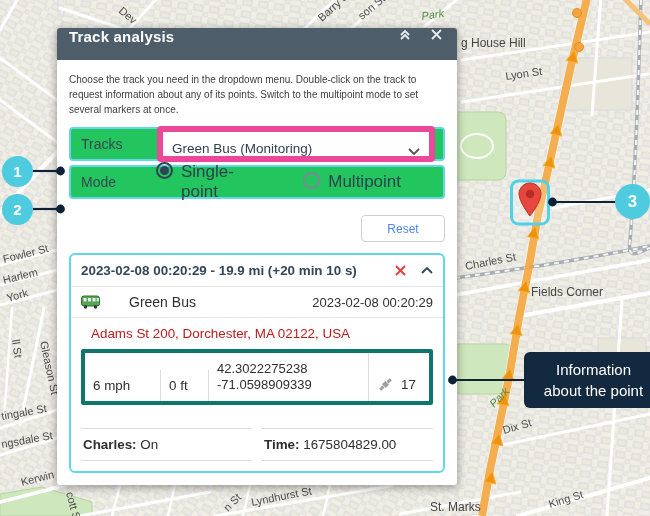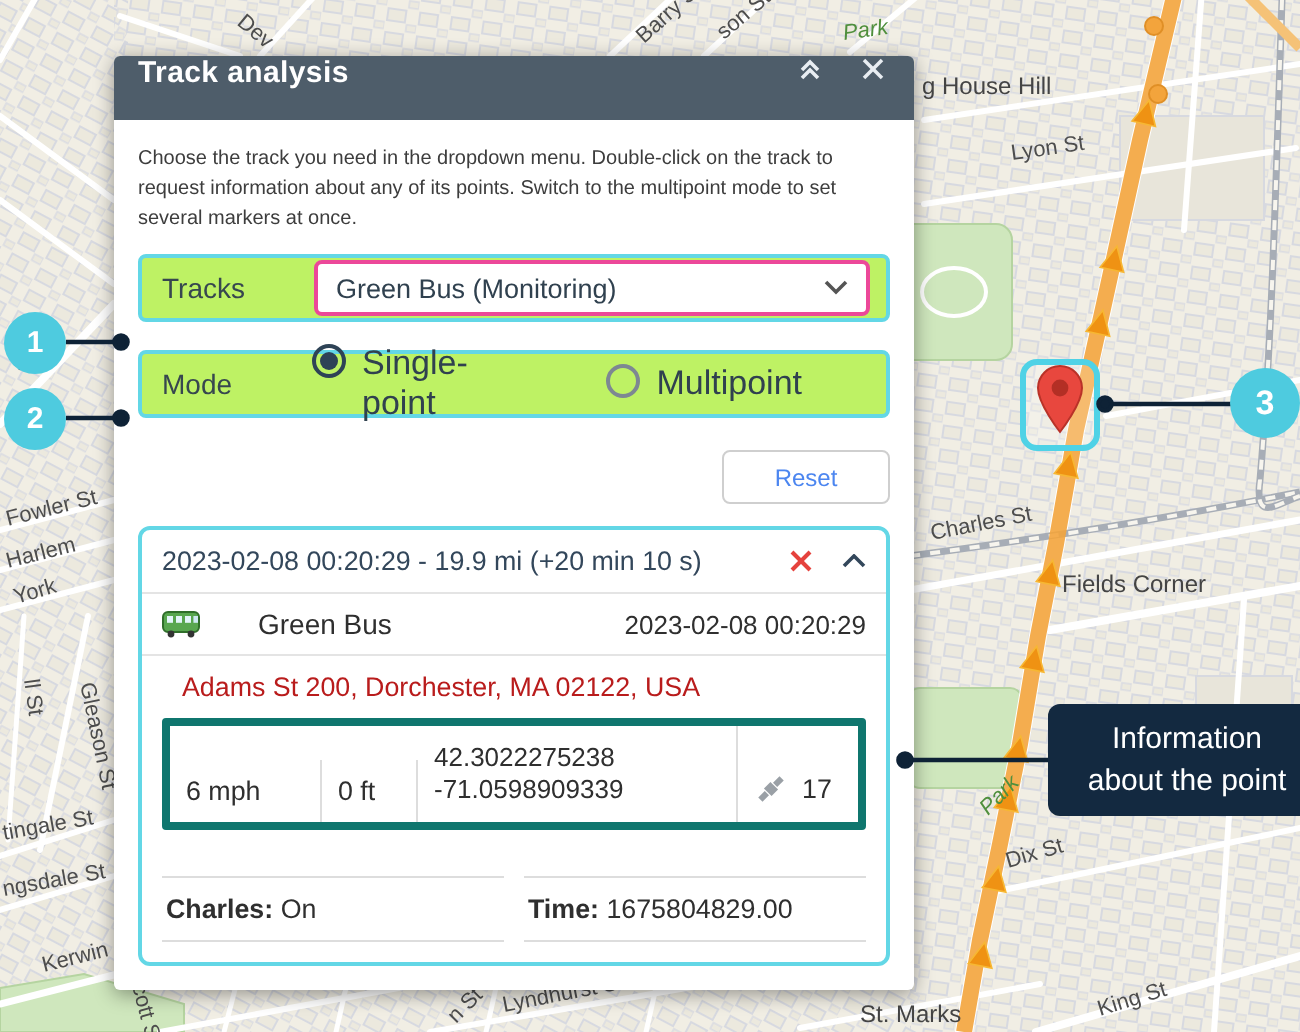--- a/index.html
+++ b/index.html
@@ -15,39 +15,39 @@
   .panel{position:absolute;left:57px;top:28px;width:400px;background:#fff;
          border-radius:3px;box-shadow:0 2px 10px rgba(0,0,0,.4);z-index:20;box-sizing:border-box}
   .panel-header{background:#4e5d6a;height:32px;display:flex;align-items:flex-start;
                 padding:0 14px 0 12px;border-radius:3px 3px 0 0}
   .panel-title{color:#fff;font-size:15px;font-weight:bold;flex:1;letter-spacing:.2px}
   .hdr-btn{margin-left:18px;cursor:pointer;display:flex;align-items:center}
   .panel-body{padding:10px 12px 12px}
   .desc{margin:2px 0 10px;font-size:10px;line-height:1.5;color:#3d3d3d}
 
   .field-row{display:flex;align-items:center;border:2px solid #63d7e6;border-radius:4px;
-             height:30px;padding:0 8px 0 10px;margin-bottom:14px;background:#bef264}
+             height:30px;padding:0 8px 0 10px;margin-bottom:4px;background:#22c55e}
   .field-label{width:76px;font-size:14px;color:#37474f}
-  .select-box{flex:1;display:flex;align-items:center;justify-content:space-between;
-              border:2px solid #ec4899;border-radius:4px;height:24px;padding:0 9px;
+  .select-box{flex:1;display:flex;align-items:flex-end;justify-content:space-between;
+              border:6px solid #ec4899;border-radius:4px;height:24px;padding:0 9px;
               font-size:13.5px;color:#30414f;cursor:pointer;background:#fff}
   .radio-opt{display:flex;font-size:17px;color:#30414f;
              margin-right:34px;cursor:pointer}
   .radio-circle{width:13px;height:13px;border-radius:50%;border:2px solid #7d8892;
                 margin-right:8px;position:relative;flex:0 0 auto}
   .radio-circle.checked{border-color:#2e4356}
   .radio-circle.checked::after{content:"";position:absolute;inset:2px;border-radius:50%;background:#2e4356}
 
   .reset-row{display:flex;justify-content:flex-end;margin:16px 0 11px}
   .reset-btn{width:84px;height:27px;background:#fff;border:1px solid #cfcfcf;border-radius:4px;
              color:#4c86f0;font-size:12px;cursor:pointer;font-family:"Liberation Sans",sans-serif}
 
   .point-card{border:2px solid #63d7e6;border-radius:6px;background:#fff}
   .card-header{display:flex;align-items:center;padding:8px 10px;border-bottom:1px solid #e4e4e4}
-  .card-title{flex:1;font-size:13.4px;font-weight:normal;color:#33475b;white-space:nowrap}
+  .card-title{flex:1;font-size:13.4px;font-weight:bold;color:#33475b;white-space:nowrap}
   .card-x{margin-right:15px;cursor:pointer;display:flex}
   .card-collapse{cursor:pointer;display:flex}
   .bus-row{display:flex;align-items:center;padding:7px 10px;border-bottom:1px solid #e4e4e4;
            font-size:14px;color:#2f2f2f}
   .bus-name{margin-left:28px;flex:1}
   .bus-ts{font-size:13px}
   .addr-row{padding:8px 20px;font-size:13.4px;color:#b91c1c}
   .stats{display:flex;border:4px solid #0f766e;border-radius:2px;margin:0 10px 23px;align-items:flex-end}
   .stat-cell{padding:8px 8px;font-size:13.4px;color:#2f2f2f;display:flex;align-items:center;
              border-right:1px solid #ddd;box-sizing:border-box}

